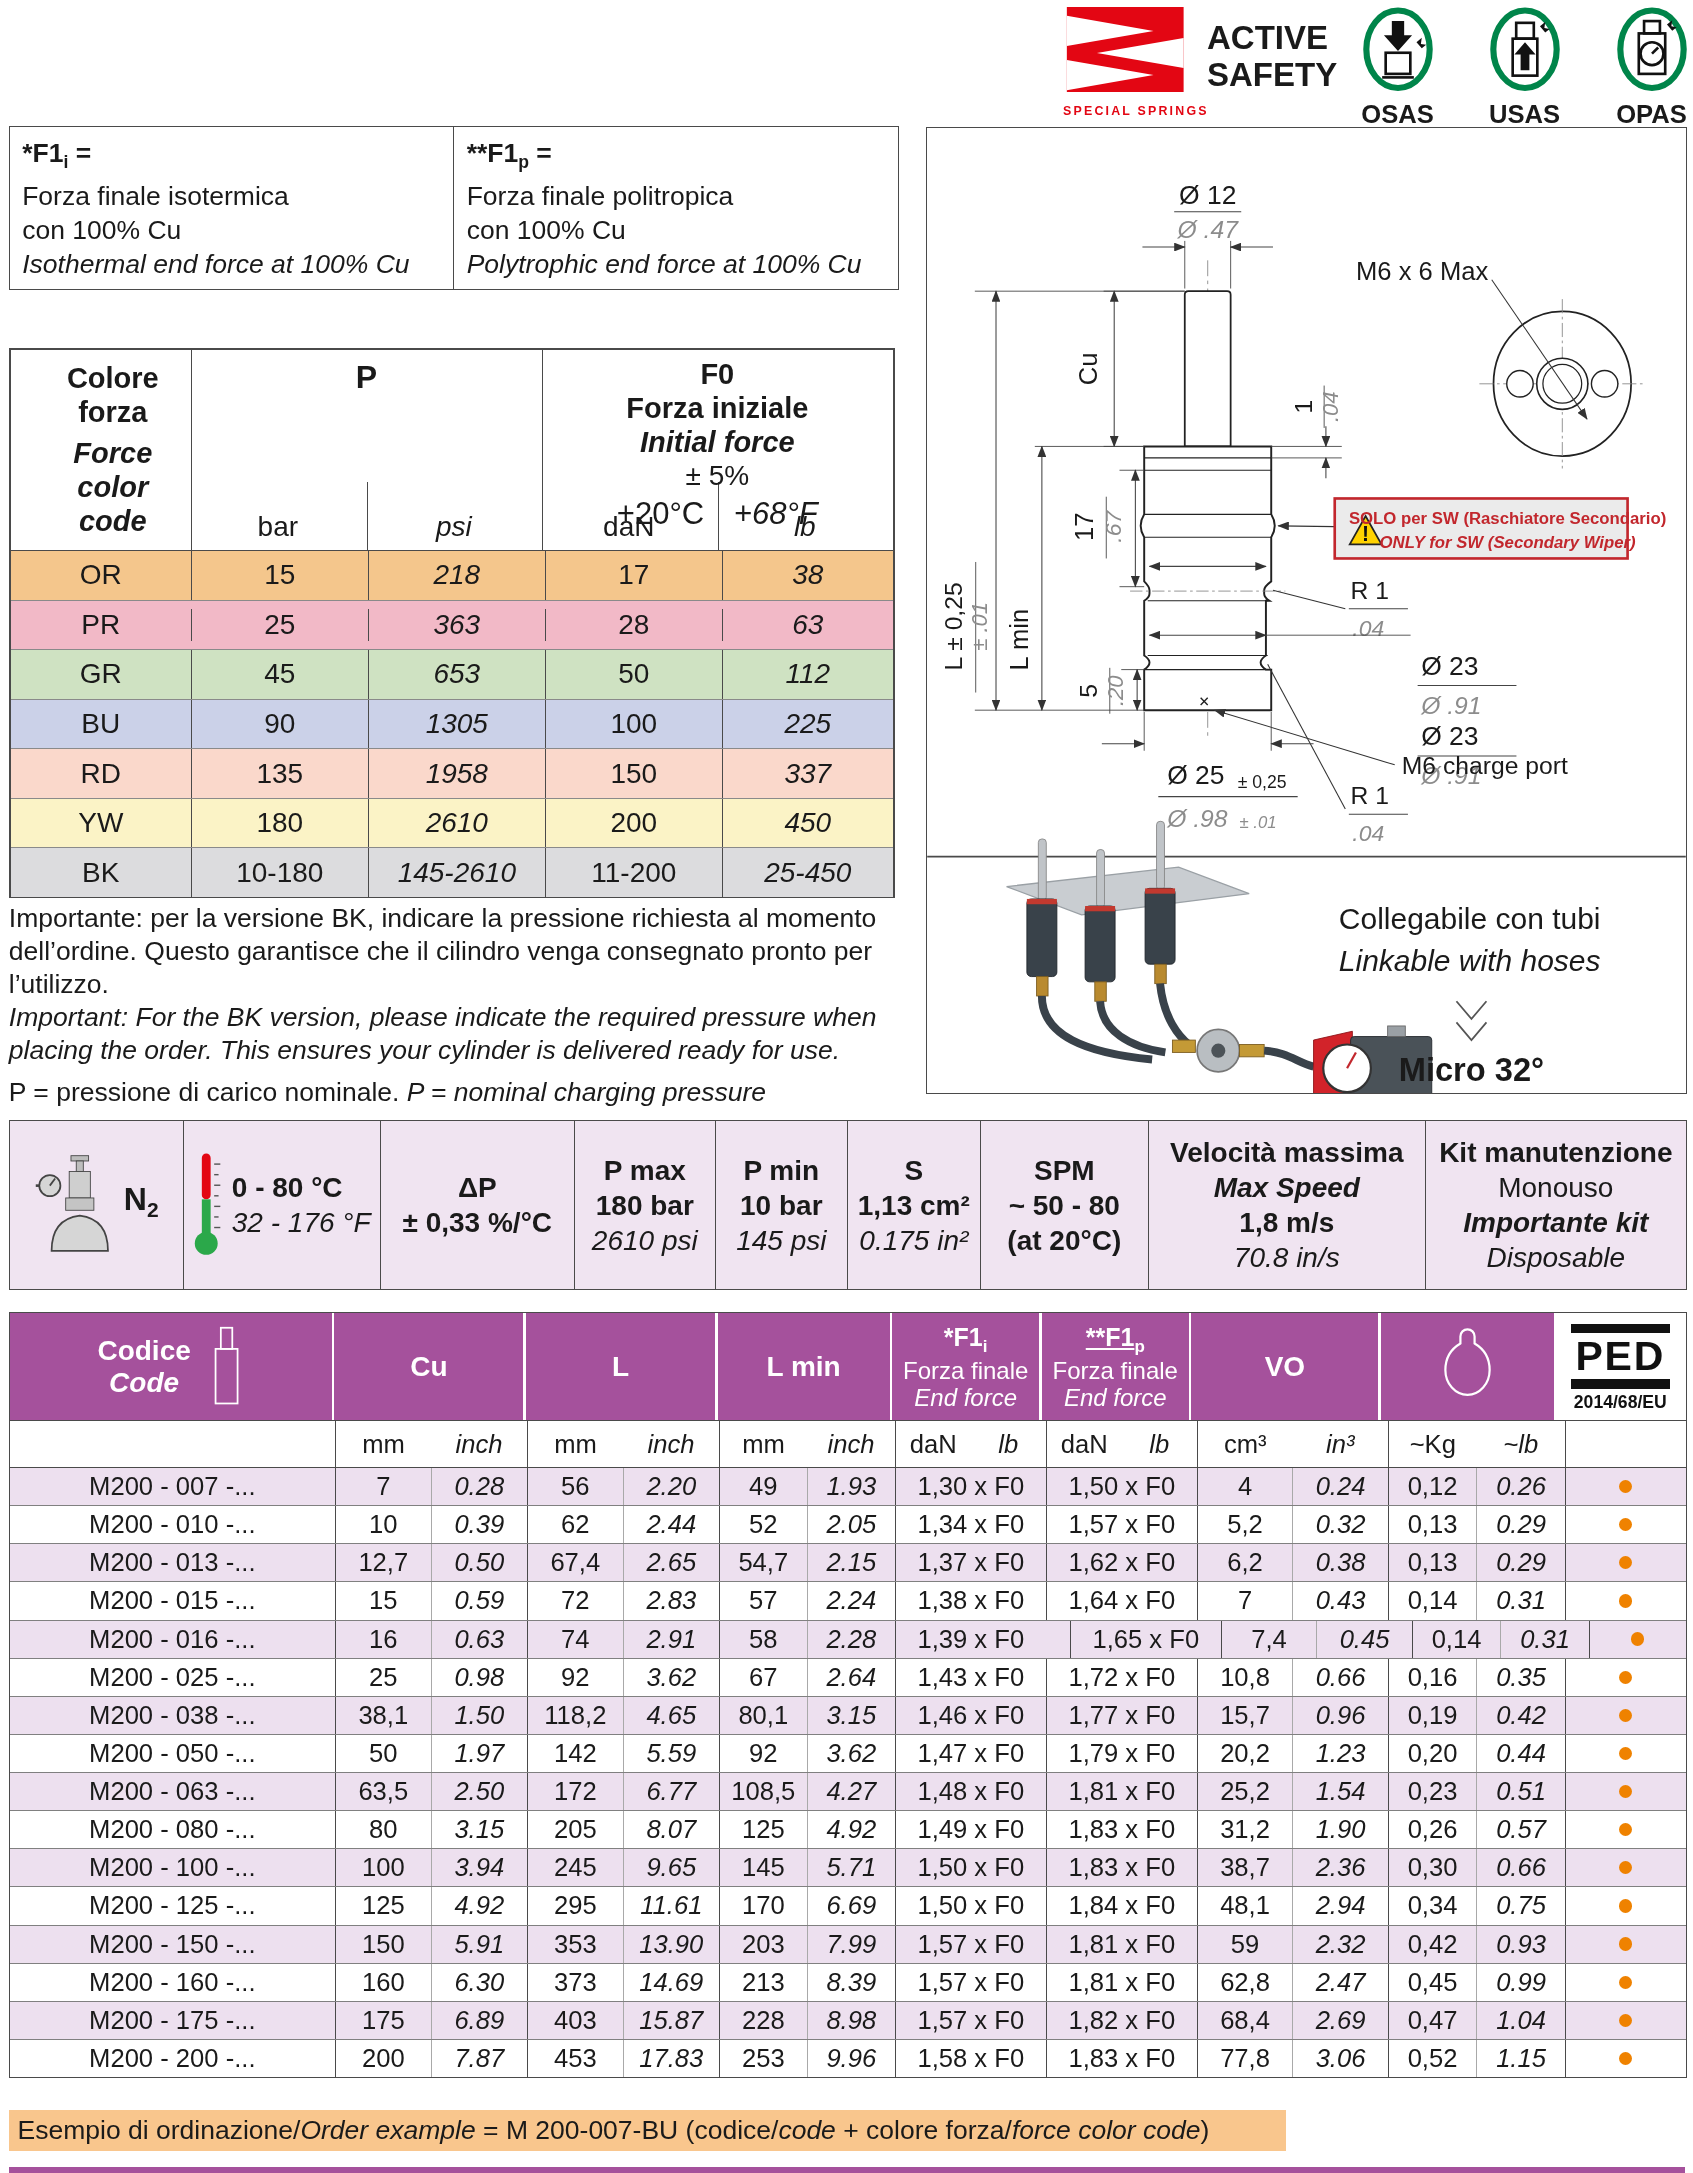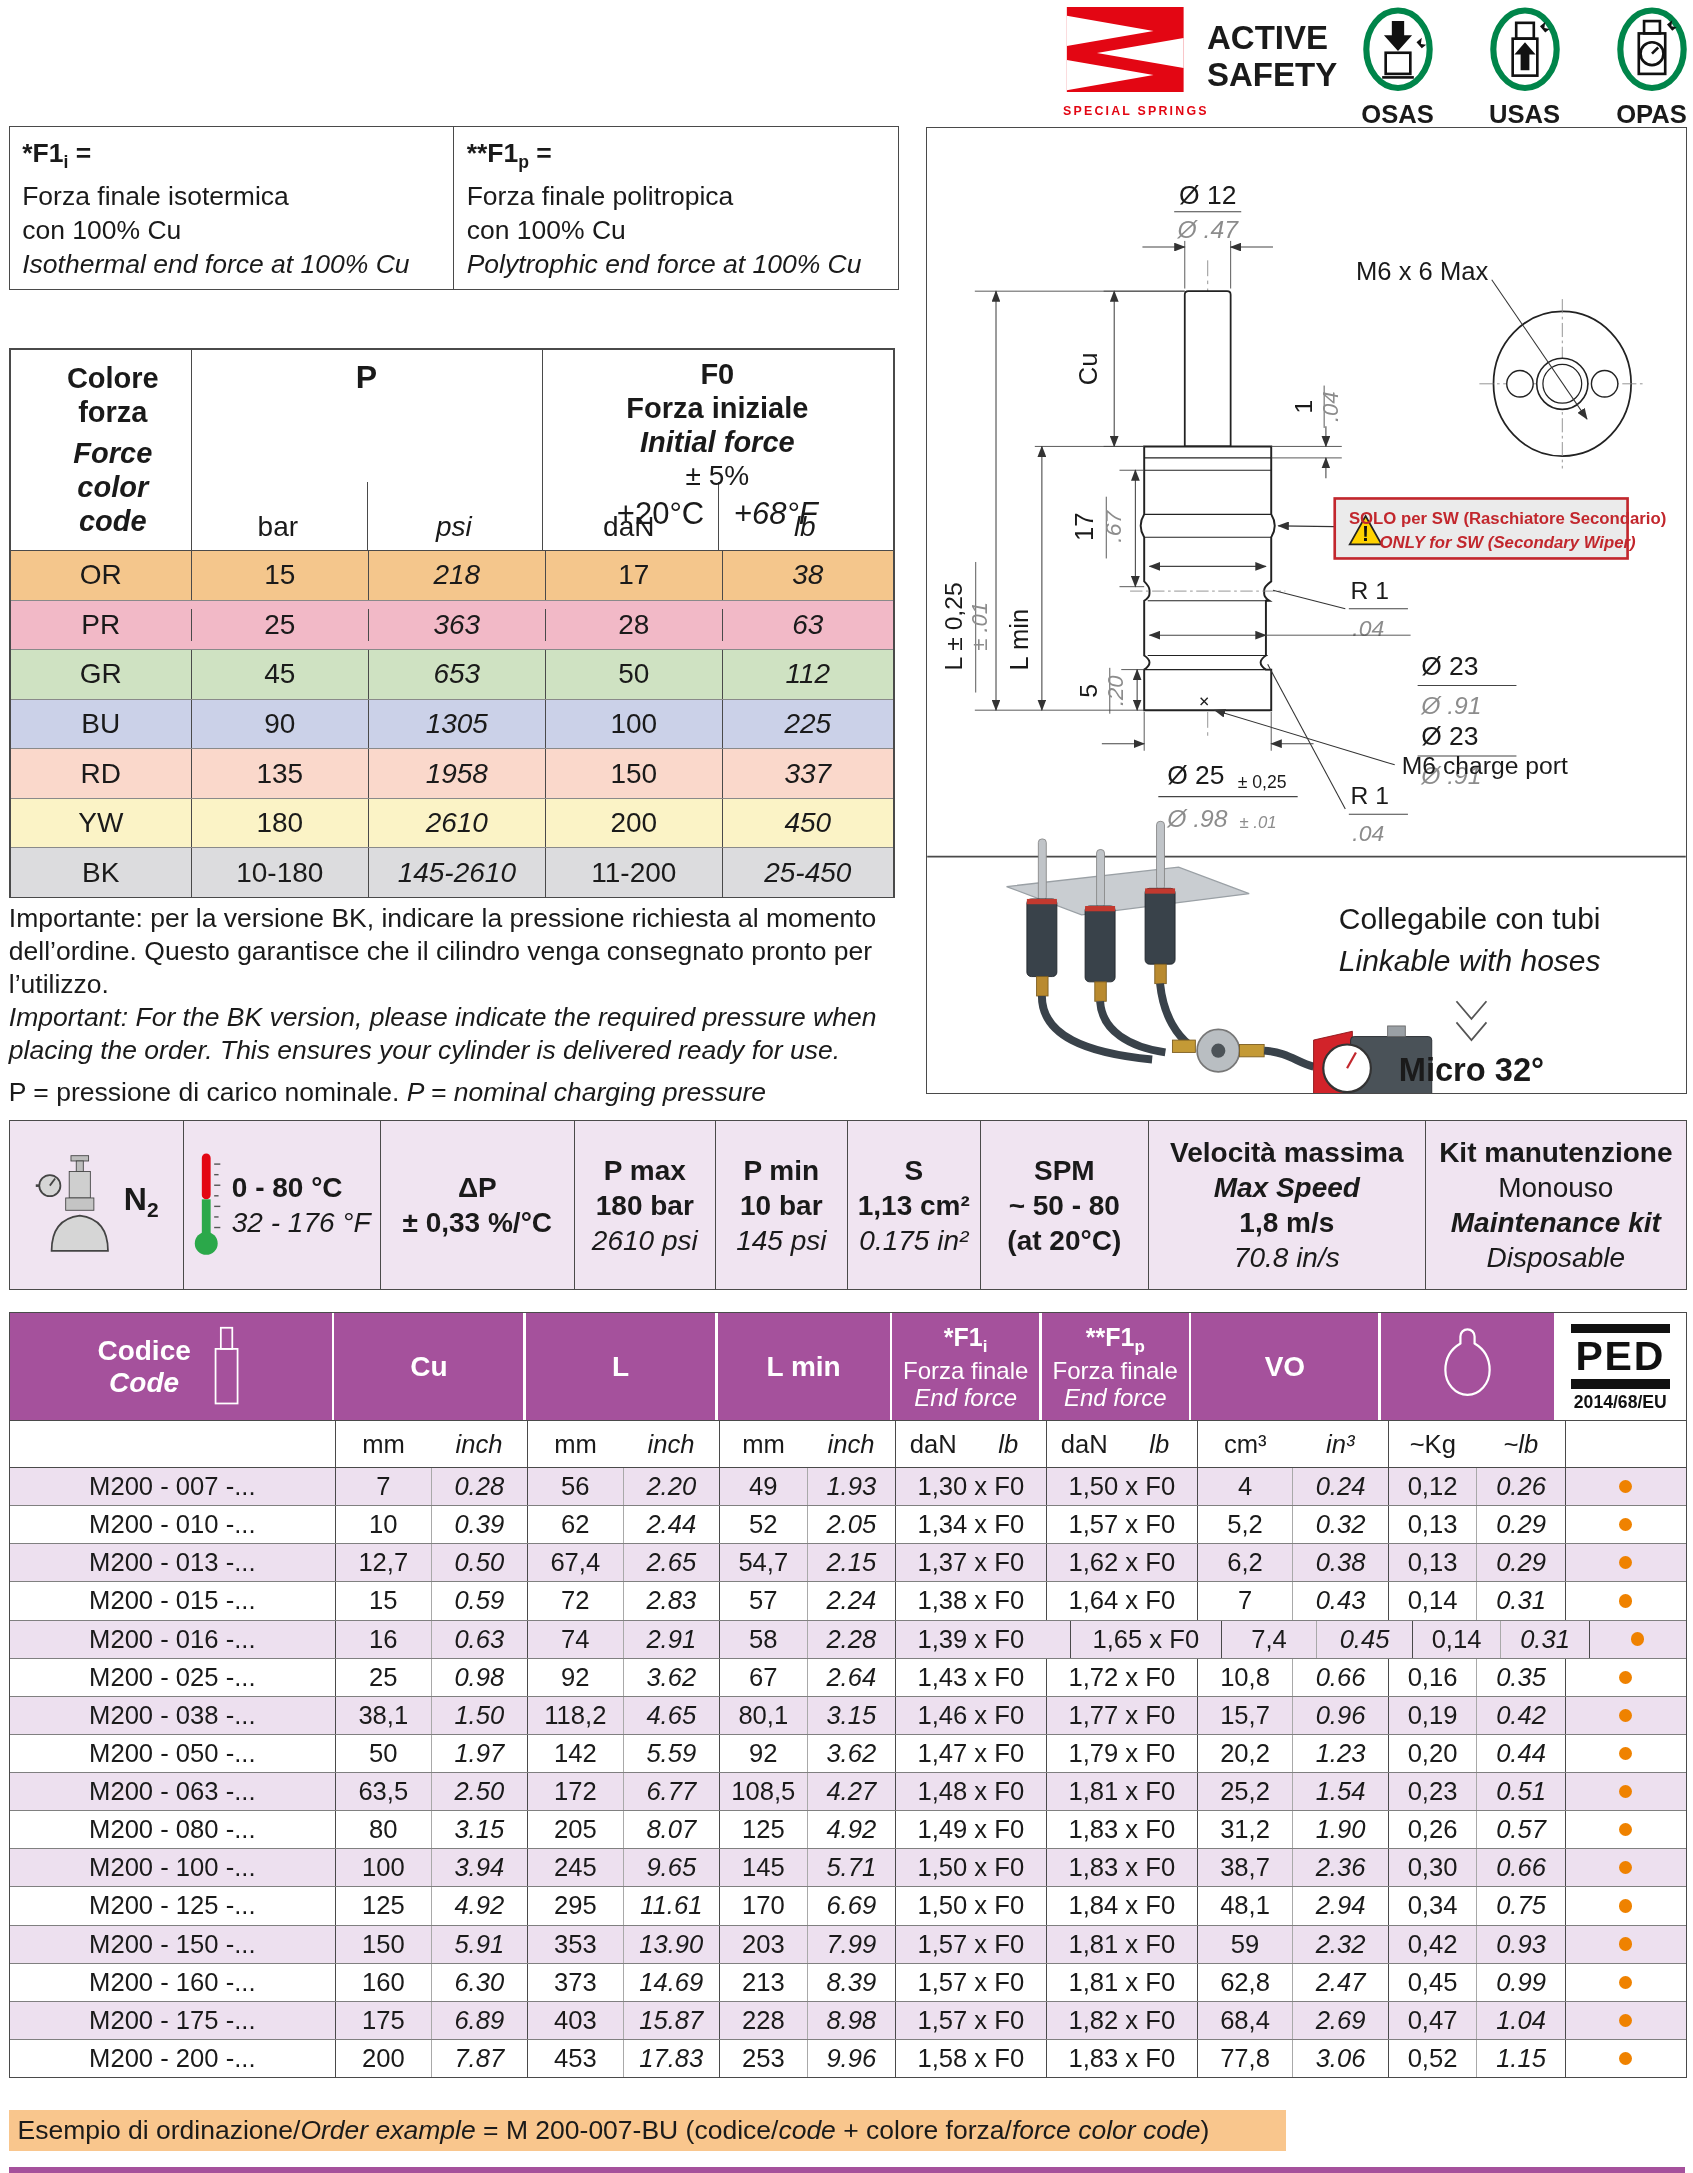--- a/index.html
+++ b/index.html
@@ -514,21 +514,21 @@
     </div>
     <div class="spec-cell" style="width:276px;">
       <div class="b">Velocità massima</div>
       <div class="b it">Max Speed</div>
       <div class="b">1,8 m/s</div>
       <div class="it">70.8 in/s</div>
     </div>
     <div class="spec-cell" style="flex:1;">
       <div class="b">Kit manutenzione</div>
       <div>Monouso</div>
-      <div class="b it">Maintenance kit</div>
+      <div class="b it">Importante kit</div>
       <div class="it">Disposable</div>
     </div>
   </div>
 
   <div class="abs mt">
     <div class="mt-header">
       <div class="mt-hcell" style="width:322px;">
         <div class="spec-row" style="gap:19.4px;">
           <div>
             <div>Codice</div>
@@ -542,21 +542,21 @@
       </div>
       <div class="mt-hcell" style="width:189px;">Cu</div>
       <div class="mt-hcell" style="width:189px;">L</div>
       <div class="mt-hcell" style="width:172px;">L min</div>
       <div class="mt-hcell" style="width:147px;">
         <div style="font-size:25px;"><span>*F1</span><sub>i</sub></div>
         <div class="small" style="font-weight:normal;">Forza finale</div>
         <div class="small it" style="font-weight:normal;">End force</div>
       </div>
       <div class="mt-hcell" style="width:147px;">
-        <div style="font-size:25px;"><span>**F1</span><sub>p</sub></div>
+        <div style="font-size:25px;text-decoration:underline;"><span>**F1</span><sub>p</sub></div>
         <div class="small" style="font-weight:normal;">Forza finale</div>
         <div class="small it" style="font-weight:normal;">End force</div>
       </div>
       <div class="mt-hcell" style="width:187px;">VO</div>
       <div class="mt-hcell" style="width:173px;">
         <svg width="55" height="85" viewBox="0 0 62 96">
           <path d="M23,14 a8,8 0 0 1 16,0 v8 c12,7 17,17 17,30 a25,28 0 1 1 -50,0 c0,-13 5,-23 17,-30 z" fill="none" stroke="#fff" stroke-width="2.5"></path>
         </svg>
       </div>
       <div class="mt-hcell last" style="flex:1;"></div>

